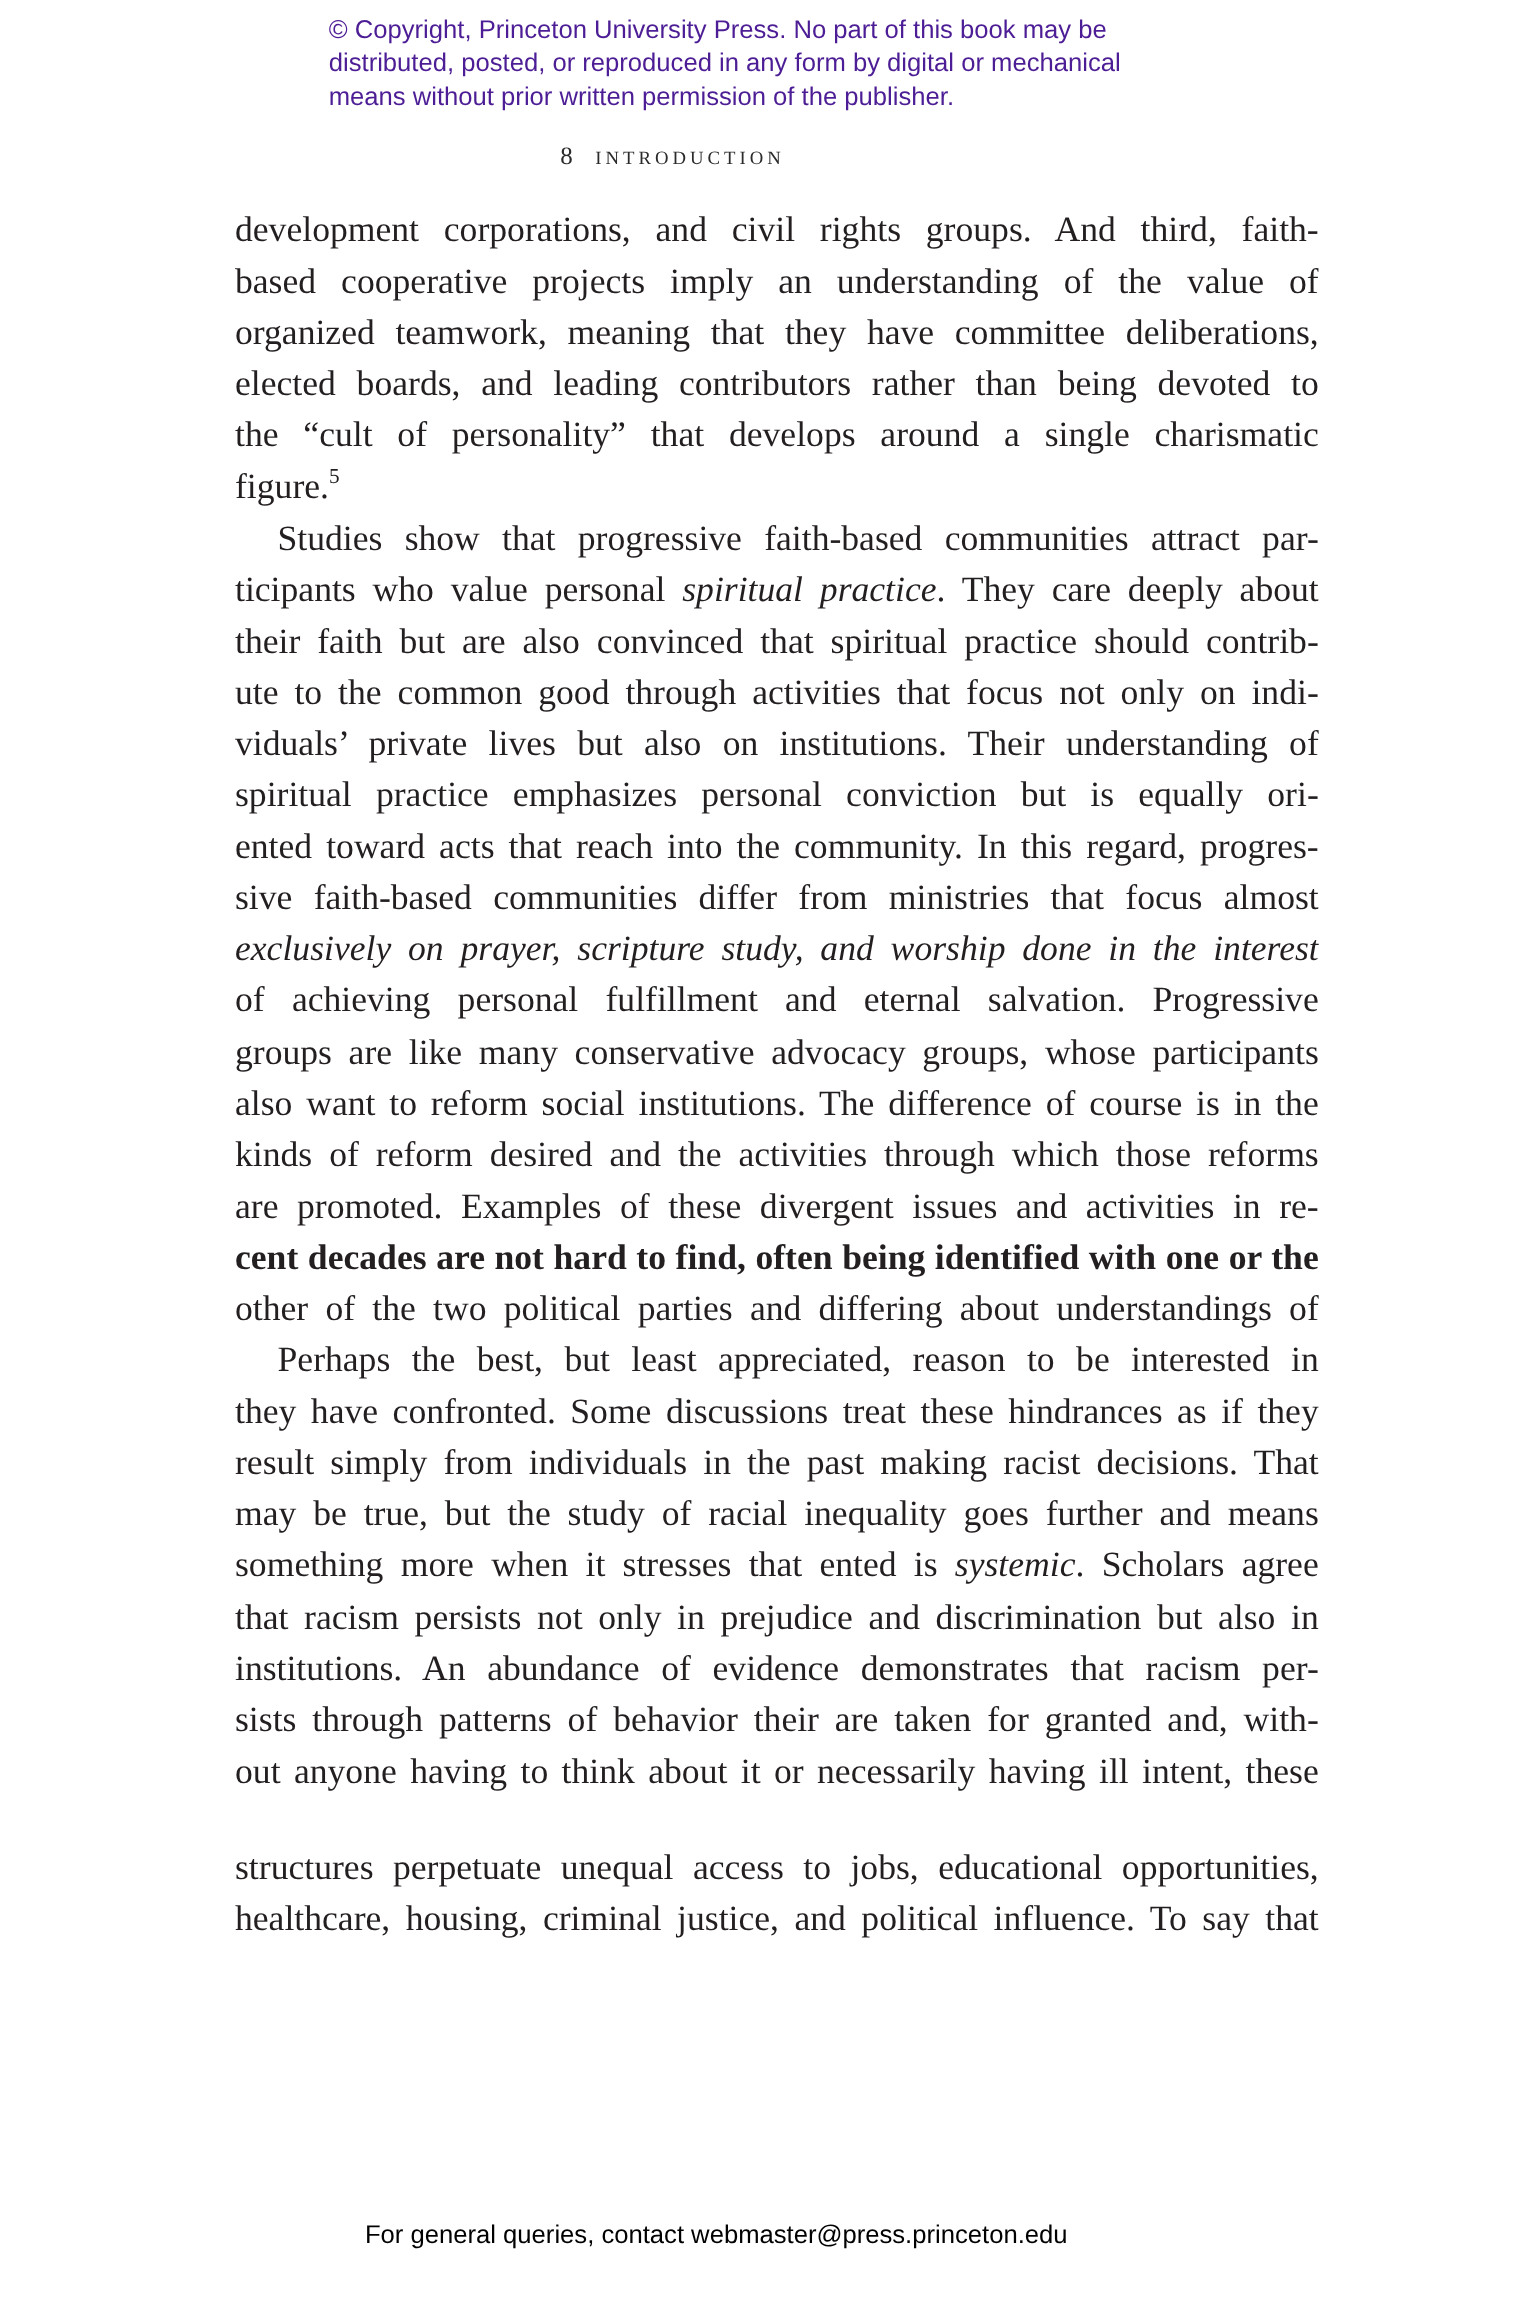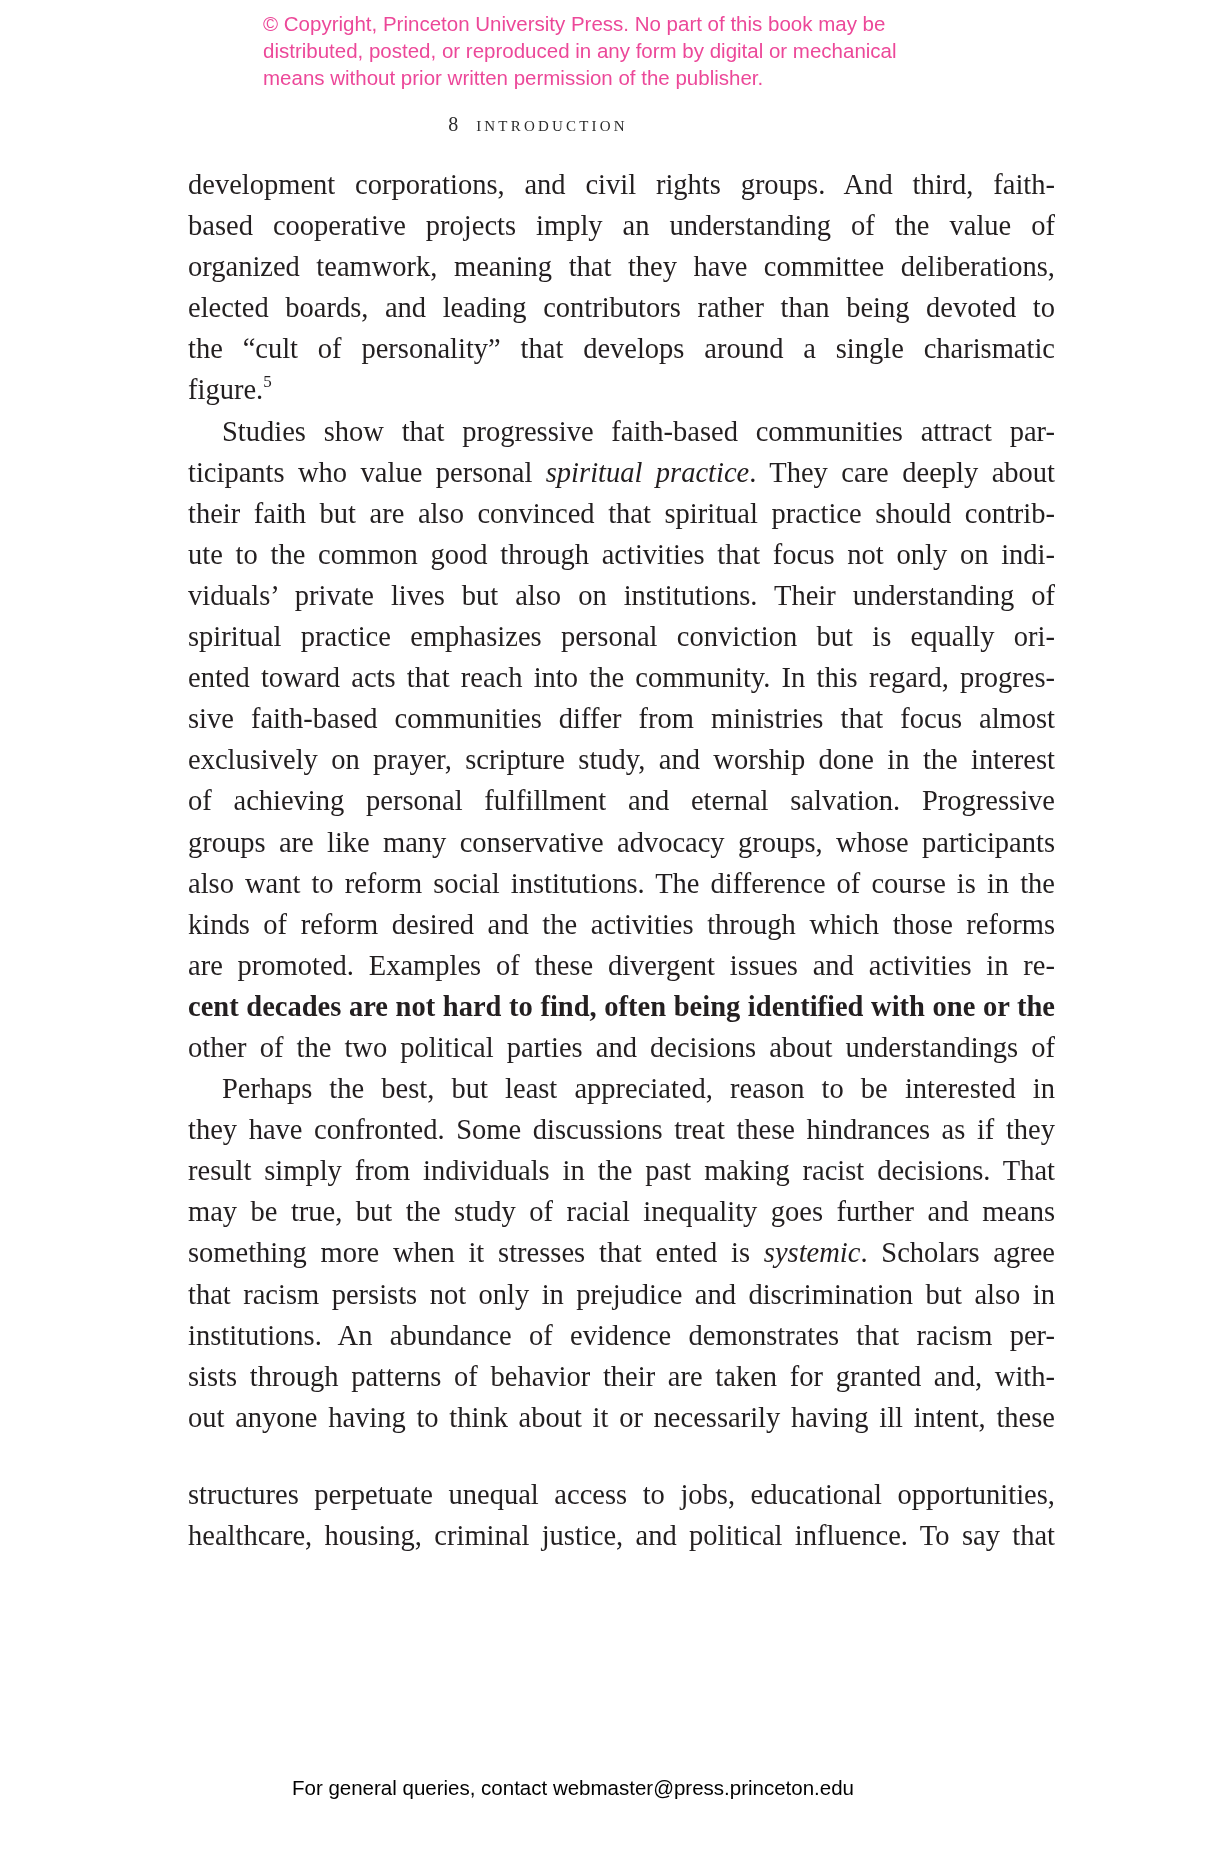--- a/index.html
+++ b/index.html
@@ -14,21 +14,21 @@
       overflow: hidden;
     }
     .copyright {
       position: absolute;
       left: 263px;
       top: 10px;
       width: 720px;
       font-family: "Liberation Sans", sans-serif;
       font-size: 20.5px;
       line-height: 27px;
-      color: #ec4899;
+      color: #4c1d95;
     }
     .copyright .cline {
       display: block;
       white-space: nowrap;
     }
     .running-head {
       position: absolute;
       left: 0;
       top: 112px;
       width: 1076px;
@@ -118,28 +118,28 @@
 
   <div>
     <span class="line indent" style="white-space: normal; overflow: hidden;">Studies show that progressive faith-based communities attract par-</span>
     <span class="line" style="white-space: normal; overflow: hidden;"><span>ticipants who value personal </span><em>spiritual practice</em><span>. They care deeply about</span></span>
     <span class="line" style="white-space: normal; overflow: hidden;">their faith but are also convinced that spiritual practice should contrib-</span>
     <span class="line" style="white-space: normal; overflow: hidden;">ute to the common good through activities that focus not only on indi-</span>
     <span class="line" style="white-space: normal; overflow: hidden;">viduals’ private lives but also on institutions. Their understanding of</span>
     <span class="line" style="white-space: normal; overflow: hidden;">spiritual practice emphasizes personal conviction but is equally ori-</span>
     <span class="line" style="white-space: normal; overflow: hidden;">ented toward acts that reach into the community. In this regard, progres-</span>
     <span class="line" style="white-space: normal; overflow: hidden;">sive faith-based communities differ from ministries that focus almost</span>
-    <span class="line" style="white-space: normal; overflow: hidden;">exclusively on prayer, scripture study, and worship done in the interest</span>
+    <span class="line" style="white-space: normal; overflow: hidden; font-style: italic;">exclusively on prayer, scripture study, and worship done in the interest</span>
     <span class="line" style="white-space: normal; overflow: hidden;">of achieving personal fulfillment and eternal salvation. Progressive</span>
     <span class="line" style="white-space: normal; overflow: hidden;">groups are like many conservative advocacy groups, whose participants</span>
     <span class="line" style="white-space: normal; overflow: hidden;">also want to reform social institutions. The difference of course is in the</span>
     <span class="line" style="white-space: normal; overflow: hidden;">kinds of reform desired and the activities through which those reforms</span>
     <span class="line" style="white-space: normal; overflow: hidden;">are promoted. Examples of these divergent issues and activities in re-</span>
     <span class="line" style="white-space: normal; overflow: hidden; font-weight: bold;">cent decades are not hard to find, often being identified with one or the</span>
-    <span class="line" style="white-space: normal; overflow: hidden;">other of the two political parties and decisions about understandings of</span>
+    <span class="line" style="white-space: normal; overflow: hidden;">other of the two political parties and differing about understandings of</span>
   </div>
 
   <div>
     <span class="line indent" style="white-space: normal; overflow: hidden;">Perhaps the best, but least appreciated, reason to be interested in</span>
     <span class="line" style="white-space: normal; overflow: hidden;">they have confronted. Some discussions treat these hindrances as if they</span>
     <span class="line" style="white-space: normal; overflow: hidden;">result simply from individuals in the past making racist decisions. That</span>
     <span class="line" style="white-space: normal; overflow: hidden;">may be true, but the study of racial inequality goes further and means</span>
     <span class="line" style="white-space: normal; overflow: hidden;"><span>something more when it stresses that ented is </span><em>systemic</em><span>. Scholars agree</span></span>
     <span class="line" style="white-space: normal; overflow: hidden;">that racism persists not only in prejudice and discrimination but also in</span>
     <span class="line" style="white-space: normal; overflow: hidden;">institutions. An abundance of evidence demonstrates that racism per-</span>

